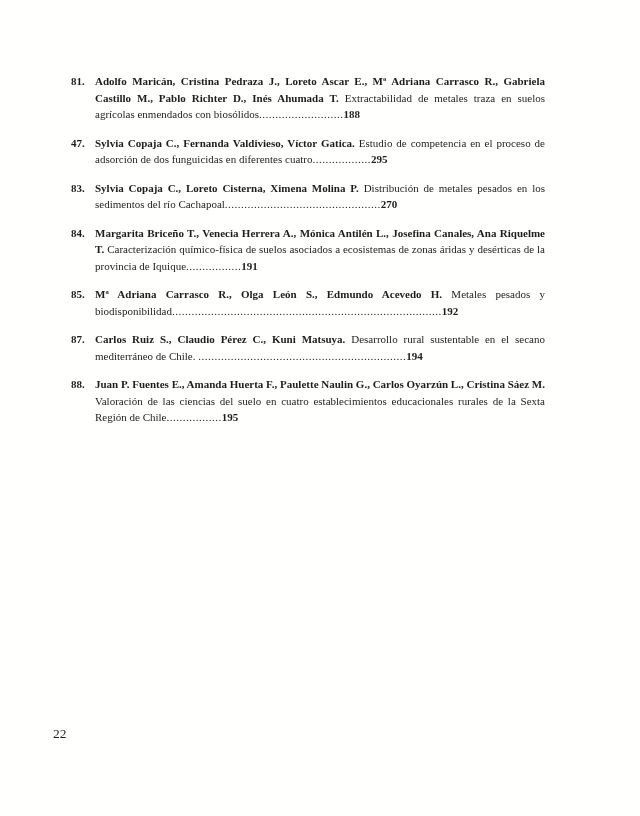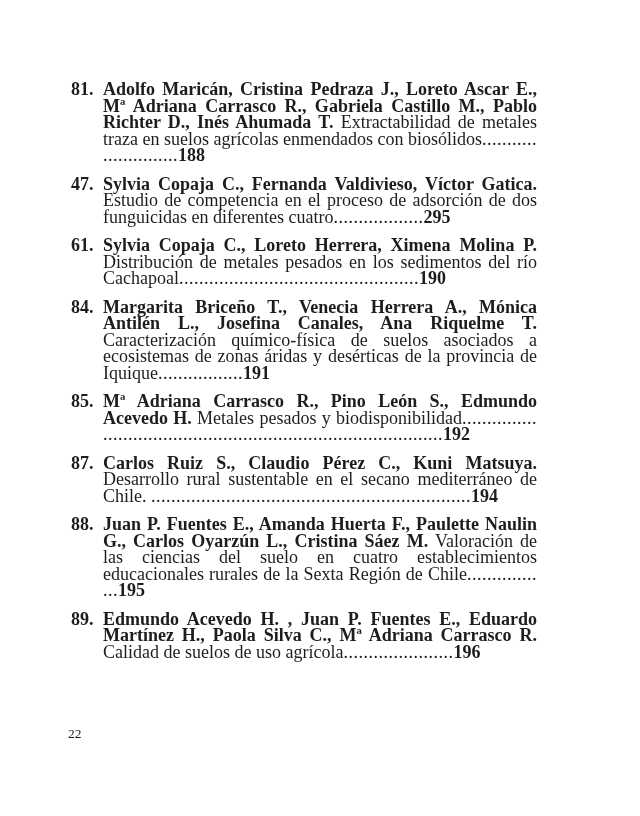--- a/index.html
+++ b/index.html
@@ -23,45 +23,45 @@
   .toc {
     position: absolute;
     left: 71px;
     top: 73px;
     width: 474px;
   }
   .entry {
     position: relative;
     padding-left: 24px;
     margin-bottom: 12px;
-    font-size: 18px;
+    font-size: 11px;
     line-height: 16.5px;
   }
   .entry-num {
     position: absolute;
     left: 0;
     top: 0;
     font-weight: bold;
   }
   .entry-body {
-    margin: 8px;
+    margin: 0;
     text-align: justify;
   }
   .authors {
     font-weight: bold;
   }
   .dots {
     letter-spacing: 0.5px;
   }
   .page-ref {
     font-weight: bold;
   }
   .folio {
     position: absolute;
-    left: 68px;
+    left: 53px;
     top: 726px;
     font-size: 13.5px;
     line-height: 16.5px;
   }
 </style>
 </head>
 <body>
 
 <div class="page">
 
@@ -70,46 +70,42 @@
       <span class="entry-num">81.</span>
       <p class="entry-body"><b class="authors">Adolfo Maricán, Cristina Pedraza J., Loreto Ascar E., Mª Adriana Carrasco R., Gabriela Castillo M., Pablo Richter D., Inés Ahumada T.</b><span> Extractabilidad de metales traza en suelos agrícolas enmendados con biosólidos</span><span class="dots">​.​.​.​.​.​.​.​.​.​.​.​.​.​.​.​.​.​.​.​.​.​.​.​.​.​.​</span><b class="page-ref">188</b></p>
     </div>
 
     <div class="entry">
       <span class="entry-num">47.</span>
       <p class="entry-body"><b class="authors">Sylvia Copaja C., Fernanda Valdivieso, Víctor Gatica.</b><span> Estudio de competencia en el proceso de adsorción de dos funguicidas en diferentes cuatro</span><span class="dots">​.​.​.​.​.​.​.​.​.​.​.​.​.​.​.​.​.​.​</span><b class="page-ref">295</b></p>
     </div>
 
     <div class="entry">
-      <span class="entry-num">61.</span>
-      <p class="entry-body"><b class="authors">Sylvia Copaja C., Loreto Herrera, Ximena Molina P.</b><span> Distribución de metales pesados en los sedimentos del río Cachapoal</span><span class="dots">​.​.​.​.​.​.​.​.​.​.​.​.​.​.​.​.​.​.​.​.​.​.​.​.​.​.​.​.​.​.​.​.​.​.​.​.​.​.​.​.​.​.​.​.​.​.​.​.​</span><b class="page-ref">190</b></p>
+      <span class="entry-num">83.</span>
+      <p class="entry-body"><b class="authors">Sylvia Copaja C., Loreto Cisterna, Ximena Molina P.</b><span> Distribución de metales pesados en los sedimentos del río Cachapoal</span><span class="dots">​.​.​.​.​.​.​.​.​.​.​.​.​.​.​.​.​.​.​.​.​.​.​.​.​.​.​.​.​.​.​.​.​.​.​.​.​.​.​.​.​.​.​.​.​.​.​.​.​</span><b class="page-ref">270</b></p>
     </div>
 
     <div class="entry">
       <span class="entry-num">84.</span>
       <p class="entry-body"><b class="authors">Margarita Briceño T., Venecia Herrera A., Mónica Antilén L., Josefina Canales, Ana Riquelme T.</b><span> Caracterización químico-física de suelos asociados a ecosistemas de zonas áridas y desérticas de la provincia de Iquique</span><span class="dots">​.​.​.​.​.​.​.​.​.​.​.​.​.​.​.​.​.​</span><b class="page-ref">191</b></p>
     </div>
 
     <div class="entry">
       <span class="entry-num">85.</span>
-      <p class="entry-body"><b class="authors">Mª Adriana Carrasco R., Pino León S., Edmundo Acevedo H.</b><span> Metales pesados y biodisponibilidad</span><span class="dots">​.​.​.​.​.​.​.​.​.​.​.​.​.​.​.​.​.​.​.​.​.​.​.​.​.​.​.​.​.​.​.​.​.​.​.​.​.​.​.​.​.​.​.​.​.​.​.​.​.​.​.​.​.​.​.​.​.​.​.​.​.​.​.​.​.​.​.​.​.​.​.​.​.​.​.​.​.​.​.​.​.​.​.​</span><b class="page-ref">192</b></p>
+      <p class="entry-body"><b class="authors">Mª Adriana Carrasco R., Olga León S., Edmundo Acevedo H.</b><span> Metales pesados y biodisponibilidad</span><span class="dots">​.​.​.​.​.​.​.​.​.​.​.​.​.​.​.​.​.​.​.​.​.​.​.​.​.​.​.​.​.​.​.​.​.​.​.​.​.​.​.​.​.​.​.​.​.​.​.​.​.​.​.​.​.​.​.​.​.​.​.​.​.​.​.​.​.​.​.​.​.​.​.​.​.​.​.​.​.​.​.​.​.​.​.​</span><b class="page-ref">192</b></p>
     </div>
 
 
     <div class="entry">
       <span class="entry-num">87.</span>
       <p class="entry-body"><b class="authors">Carlos Ruiz S., Claudio Pérez C., Kuni Matsuya.</b><span> Desarrollo rural sustentable en el secano mediterráneo de Chile. </span><span class="dots">​.​.​.​.​.​.​.​.​.​.​.​.​.​.​.​.​.​.​.​.​.​.​.​.​.​.​.​.​.​.​.​.​.​.​.​.​.​.​.​.​.​.​.​.​.​.​.​.​.​.​.​.​.​.​.​.​.​.​.​.​.​.​.​.​</span><b class="page-ref">194</b></p>
     </div>
 
     <div class="entry">
       <span class="entry-num">88.</span>
       <p class="entry-body"><b class="authors">Juan P. Fuentes E., Amanda Huerta F., Paulette Naulin G., Carlos Oyarzún L., Cristina Sáez M.</b><span> Valoración de las ciencias del suelo en cuatro establecimientos educacionales rurales de la Sexta Región de Chile</span><span class="dots">​.​.​.​.​.​.​.​.​.​.​.​.​.​.​.​.​.​</span><b class="page-ref">195</b></p>
     </div>
 
-    <div class="entry">
-      <span class="entry-num">89.</span>
-      <p class="entry-body"><b class="authors">Edmundo Acevedo H. , Juan P. Fuentes E., Eduardo Martínez H., Paola Silva C., Mª Adriana Carrasco R.</b><span> Calidad de suelos de uso agrícola</span><span class="dots">​.​.​.​.​.​.​.​.​.​.​.​.​.​.​.​.​.​.​.​.​.​.​</span><b class="page-ref">196</b></p>
-    </div>
   </div>
 
   <div class="folio">22</div>
 
 </div>
 
 </body></html>

